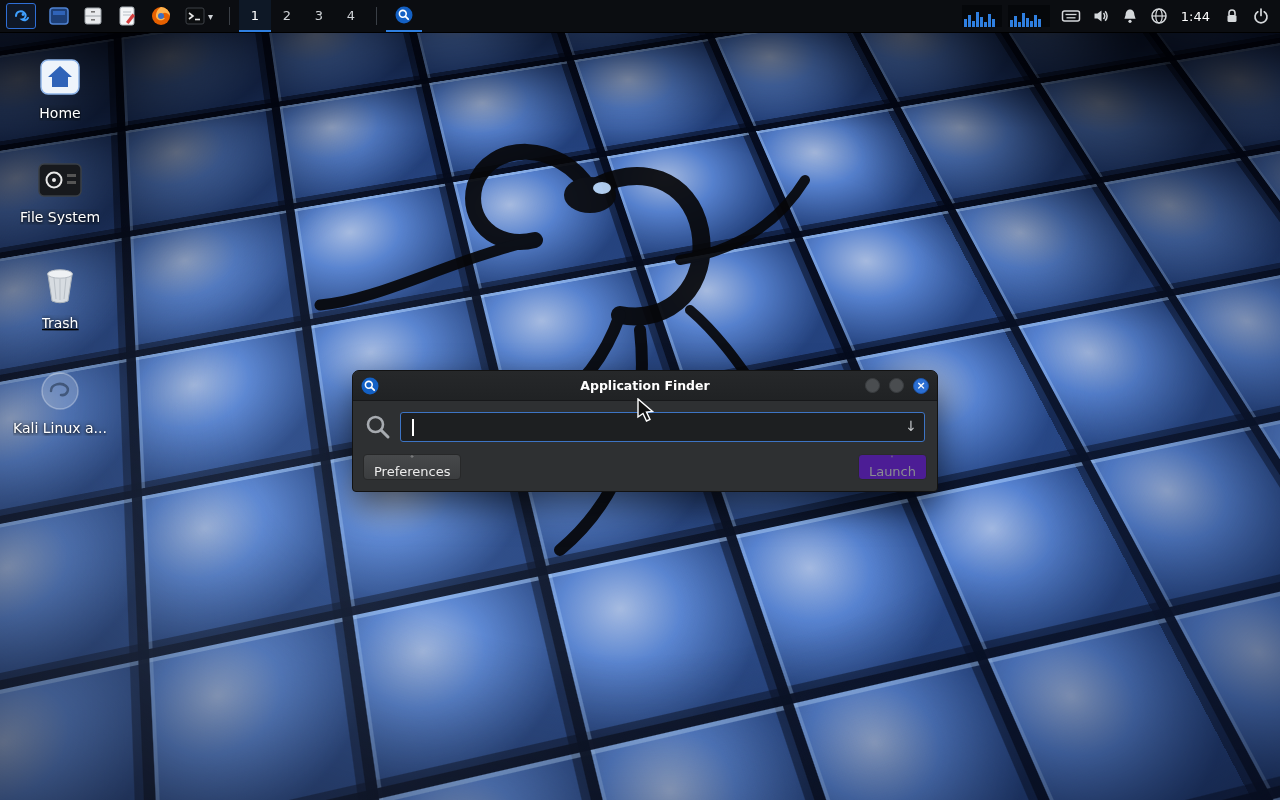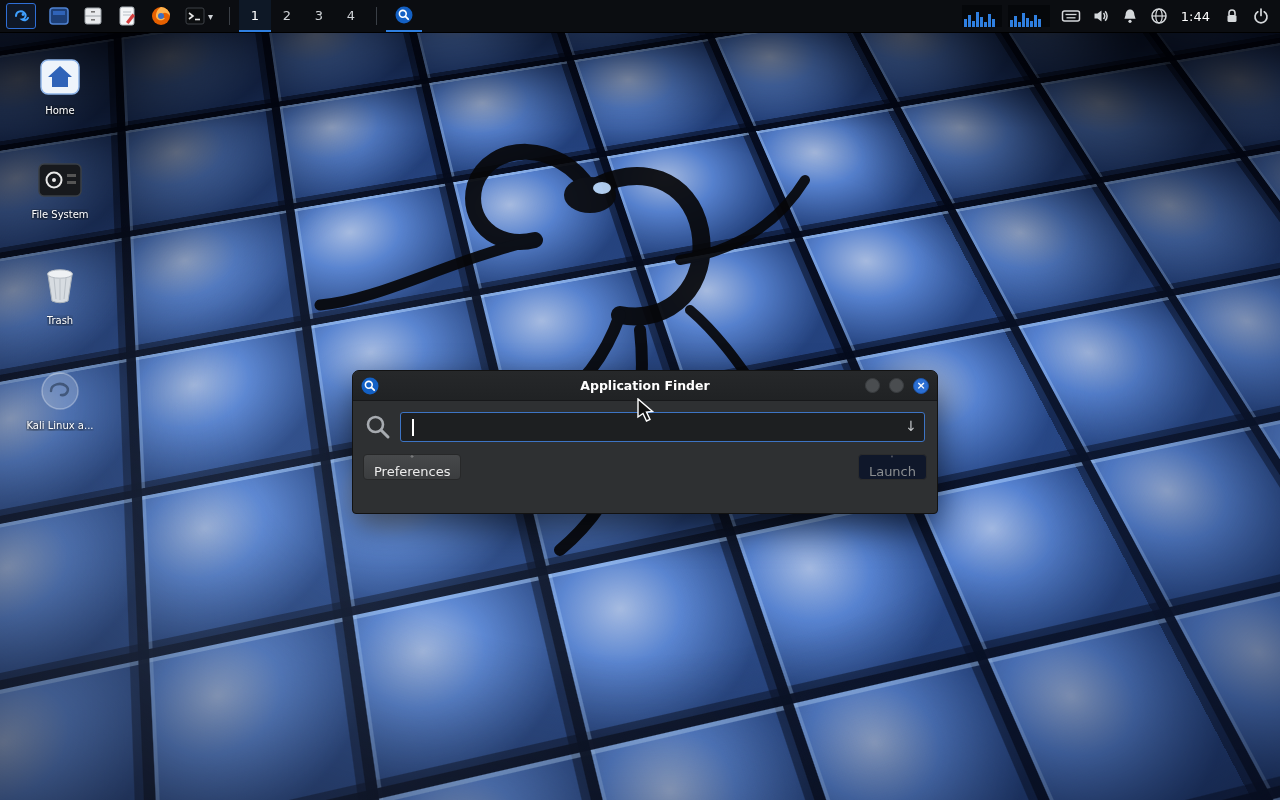--- a/index.html
+++ b/index.html
@@ -52,26 +52,26 @@
   .ws.active { color:#ffffff; border-bottom-color:#2f7fe0; background:rgba(47,127,224,.10); }
   .task-btn { width:36px; height:100%; display:flex; align-items:center; justify-content:center;
               border-bottom:2px solid #2f7fe0; background:rgba(47,127,224,.10); }
   .panel-right { gap:11px; padding-right:4px; }
   .tray { display:flex; align-items:center; justify-content:center; }
   .clock { color:#ffffff; font-size:13px; padding:0 2px; }
 
   
   .desk-item { position:absolute; left:6px; width:108px; display:flex; flex-direction:column;
                align-items:center; gap:9px; z-index:10; }
-  .desk-label { color:#ffffff; font-size:10px; text-align:center; max-width:104px;
+  .desk-label { color:#ffffff; font-size:14px; text-align:center; max-width:104px;
                 white-space:nowrap; overflow:hidden; text-overflow:ellipsis;
                 text-shadow:0 1px 3px rgba(0,0,0,.95), 0 0 6px rgba(0,0,0,.7); }
 
   
-  .appfinder { position:absolute; left:352px; top:370px; width:586px; height:144px; z-index:60;
+  .appfinder { position:absolute; left:352px; top:370px; width:586px; height:122px; z-index:60;
                background:#2e3032; border:1px solid #121212; border-radius:7px 7px 4px 4px;
                box-shadow:0 14px 34px rgba(0,0,0,.6); display:flex; flex-direction:column; }
   .titlebar { height:30px; background:linear-gradient(#26282a,#202224); border-radius:7px 7px 0 0;
               display:flex; align-items:center; padding:0 8px; position:relative;
               border-bottom:1px solid #17181a; }
   .title-icon { width:18px; height:18px; display:flex; }
   .wtitle { position:absolute; left:0; right:0; text-align:center; color:#ffffff;
             font-size:12.5px; font-weight:bold; pointer-events:none; }
   .wm-buttons { margin-left:auto; display:flex; align-items:center; gap:9px; z-index:2; }
   .wm-circle { width:15px; height:15px; border-radius:50%; background:#4a4d50; border:1px solid #3a3d40; }
@@ -82,21 +82,21 @@
            border-radius:3px; display:flex; align-items:center; }
   .entry input { flex:1; height:100%; background:transparent; border:none; outline:none;
                  color:#e8e8e8; font-size:13px; padding:0 22px 0 12px;
                  font-family:"DejaVu Sans", sans-serif; }
   .caret { position:absolute; left:11px; top:6px; width:1.5px; height:17px; background:#ffffff; }
   .entry-arrow { position:absolute; right:7px; top:5px; color:#c3c6c9; font-size:14px; }
   .button-row { display:flex; align-items:center; justify-content:space-between; padding:4px 10px 11px 10px; }
   .dlg-btn { display:flex; align-items:center; gap:6px; height:26px; padding:0 10px;
              background:linear-gradient(#47494b,#3b3d3f); border:1px solid #272829; border-radius:4px;
              color:#ececec; font-size:13px; font-family:"DejaVu Sans", sans-serif;flex-direction:column; }
-  .dlg-btn.disabled { background:#0f172a; color:#8a8d90; border-color:#2a2b2c; }
+  .dlg-btn.disabled { background:#4c1d95; color:#8a8d90; border-color:#2a2b2c; }
 
   .cursor { position:absolute; left:636px; top:398px; z-index:100; pointer-events:none; }
 </style>
 </head>
 <body>
 
 <div class="stage">
 
   <div class="wallpaper">
     <div class="cube-field">
@@ -260,21 +260,21 @@
     <svg width="46" height="40" viewBox="0 0 46 40">
       <rect x="2" y="4" width="42" height="32" rx="5" fill="#17191d" stroke="#3a3f46" stroke-width="1.5"></rect>
       <circle cx="17" cy="20" r="7.5" fill="none" stroke="#e8e8e8" stroke-width="2"></circle>
       <circle cx="17" cy="20" r="2" fill="#e8e8e8"></circle>
       <rect x="30" y="14" width="9" height="3" fill="#555"></rect>
       <rect x="30" y="21" width="9" height="3" fill="#555"></rect>
     </svg>
     <span class="desk-label">File System</span>
   </div>
 
-  <div class="desk-item" style="top:264px;">
+  <div class="desk-item" style="top:264px;text-decoration:underline;">
     <svg width="38" height="42" viewBox="0 0 38 42">
       <path d="M7 11 L11 37 Q19 40.5 27 37 L31 11 Z" fill="#d7dce1" stroke="#aab2ba"></path>
       <ellipse cx="19" cy="10" rx="12.5" ry="4.2" fill="#eef1f4" stroke="#b5bcc4"></ellipse>
       <line x1="13" y1="14" x2="15" y2="35" stroke="#b9c0c7"></line>
       <line x1="19" y1="15" x2="19" y2="36" stroke="#b9c0c7"></line>
       <line x1="25" y1="14" x2="23" y2="35" stroke="#b9c0c7"></line>
     </svg>
     <span class="desk-label">Trash</span>
   </div>
 

